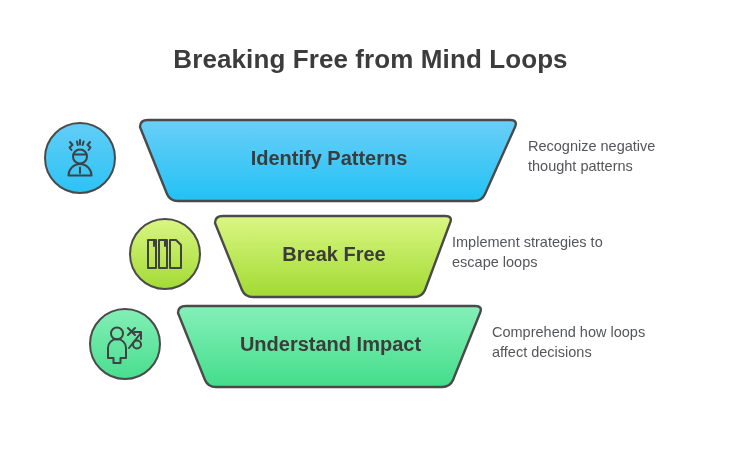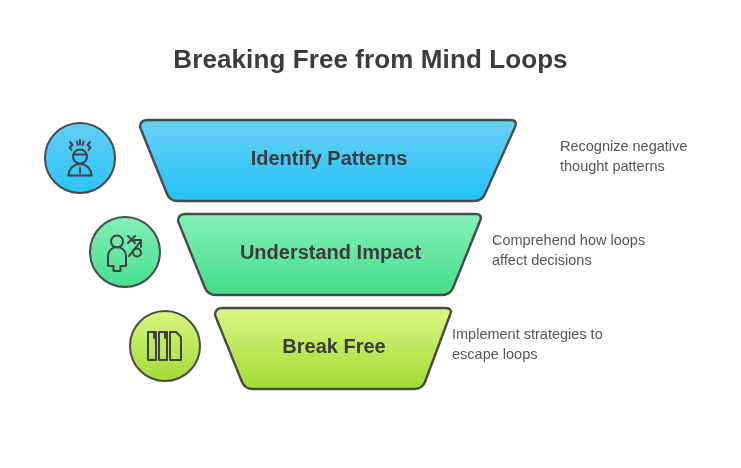--- a/index.html
+++ b/index.html
@@ -99,21 +99,21 @@
     top: 12px;
     font-size: 14.5px;
     line-height: 20px;
     color: #55565a;
     width: 170px;
   }
 
   
   .row-1 .icon-badge { left: 44px; }
   .row-1 .segment    { left: 137px; width: 384px; }
-  .row-1 .desc       { left: 560px; top: 18px; }
+  .row-1 .desc       { left: 528px; top: 18px; }
 
   .row-2 .icon-badge { left: 89px; top: 6px; }
   .row-2 .segment    { left: 175px; width: 311px; top: 2px; }
   .row-2 .desc       { left: 492px; top: 20px; }
 
   .row-3 .icon-badge { left: 129px; top: 8px; }
   .row-3 .segment    { left: 212px; width: 244px; top: 4px; }
   .row-3 .desc       { left: 452px; top: 22px; }
 </style>
 </head>
@@ -157,20 +157,55 @@
             </defs>
             <path d="M3 9 Q3 2 11 2 L373 2 Q381 2 378 9 L348 76 Q345 83 337 83 L41 83 Q33 83 30 76 Z" fill="url(#grad1)" stroke="#4a4a4a" stroke-width="2.4" stroke-linejoin="round" vector-effect="non-scaling-stroke"></path>
           </svg>
         </div>
         <div class="segment-label">Identify Patterns</div>
       </div>
 
       <div class="desc">Recognize negative thought patterns</div>
     </div>
 
+    <div class="stage-row row-3">
+
+      <div class="icon-badge" style="background:linear-gradient(180deg,#d8f67f 0%,#a4db36 100%);">
+        <svg width="44" height="44" viewBox="0 0 44 44">
+          <g fill="none" stroke="#3f4144" stroke-width="2" stroke-linecap="round" stroke-linejoin="round">
+
+            <rect x="5" y="8" width="8" height="28"></rect>
+
+            <rect x="16" y="8" width="8" height="28"></rect>
+
+            <path d="M27 8 L33 8 L38 13 L38 36 L27 36 Z"></path>
+            <path d="M11 8 L11 14"></path>
+            <path d="M22 8 L22 14"></path>
+          </g>
+        </svg>
+      </div>
+
+      <div class="segment">
+        <div class="shape">
+          <svg viewBox="0 0 244 85" preserveAspectRatio="none">
+            <defs>
+              <linearGradient id="grad3" x1="0" y1="0" x2="0" y2="1">
+                <stop offset="0%" stop-color="#daf783"></stop>
+                <stop offset="100%" stop-color="#a2da33"></stop>
+              </linearGradient>
+            </defs>
+            <path d="M3 9 Q3 2 11 2 L233 2 Q241 2 238 9 L213 76 Q210 83 202 83 L41 83 Q33 83 30 76 Z" fill="url(#grad3)" stroke="#4a4a4a" stroke-width="2.4" stroke-linejoin="round" vector-effect="non-scaling-stroke"></path>
+          </svg>
+        </div>
+        <div class="segment-label">Break Free</div>
+      </div>
+
+      <div class="desc">Implement strategies to escape loops</div>
+    </div>
+
     <div class="stage-row row-2">
 
       <div class="icon-badge" style="background:linear-gradient(180deg,#82efb5 0%,#49de8f 100%);">
         <svg width="44" height="44" viewBox="0 0 44 44">
           <g fill="none" stroke="#3f4144" stroke-width="2" stroke-linecap="round" stroke-linejoin="round">
 
             <circle cx="14" cy="11.5" r="6"></circle>
 
             <path d="M5 36 L5 26 a9 9 0 0 1 18 0 L23 36 L17.5 36 L17.5 41 L10.5 41 L10.5 36 Z"></path>
 
@@ -196,49 +231,14 @@
             </defs>
             <path d="M3 9 Q3 2 11 2 L300 2 Q308 2 305 9 L278 76 Q275 83 267 83 L41 83 Q33 83 30 76 Z" fill="url(#grad2)" stroke="#4a4a4a" stroke-width="2.4" stroke-linejoin="round" vector-effect="non-scaling-stroke"></path>
           </svg>
         </div>
         <div class="segment-label">Understand Impact</div>
       </div>
 
       <div class="desc">Comprehend how loops affect decisions</div>
     </div>
 
-    <div class="stage-row row-3">
-
-      <div class="icon-badge" style="background:linear-gradient(180deg,#d8f67f 0%,#a4db36 100%);">
-        <svg width="44" height="44" viewBox="0 0 44 44">
-          <g fill="none" stroke="#3f4144" stroke-width="2" stroke-linecap="round" stroke-linejoin="round">
-
-            <rect x="5" y="8" width="8" height="28"></rect>
-
-            <rect x="16" y="8" width="8" height="28"></rect>
-
-            <path d="M27 8 L33 8 L38 13 L38 36 L27 36 Z"></path>
-            <path d="M11 8 L11 14"></path>
-            <path d="M22 8 L22 14"></path>
-          </g>
-        </svg>
-      </div>
-
-      <div class="segment">
-        <div class="shape">
-          <svg viewBox="0 0 244 85" preserveAspectRatio="none">
-            <defs>
-              <linearGradient id="grad3" x1="0" y1="0" x2="0" y2="1">
-                <stop offset="0%" stop-color="#daf783"></stop>
-                <stop offset="100%" stop-color="#a2da33"></stop>
-              </linearGradient>
-            </defs>
-            <path d="M3 9 Q3 2 11 2 L233 2 Q241 2 238 9 L213 76 Q210 83 202 83 L41 83 Q33 83 30 76 Z" fill="url(#grad3)" stroke="#4a4a4a" stroke-width="2.4" stroke-linejoin="round" vector-effect="non-scaling-stroke"></path>
-          </svg>
-        </div>
-        <div class="segment-label">Break Free</div>
-      </div>
-
-      <div class="desc">Implement strategies to escape loops</div>
-    </div>
-
   </div>
 </div>
 
 </body></html>

